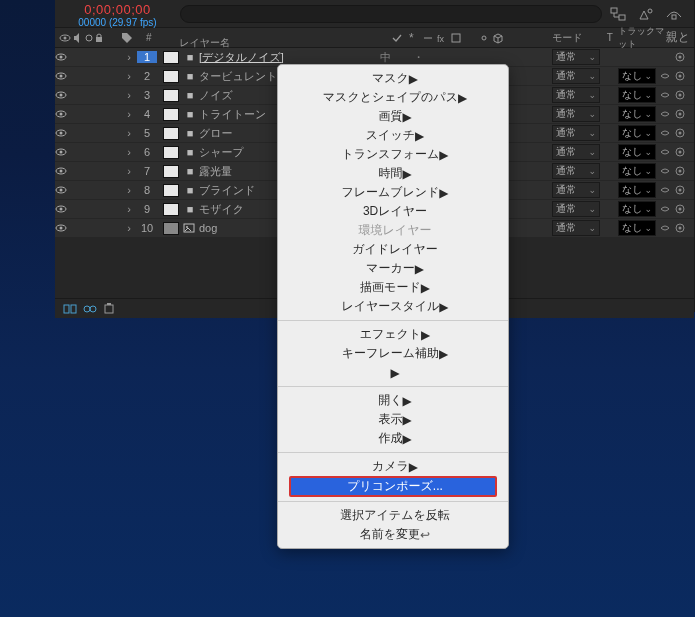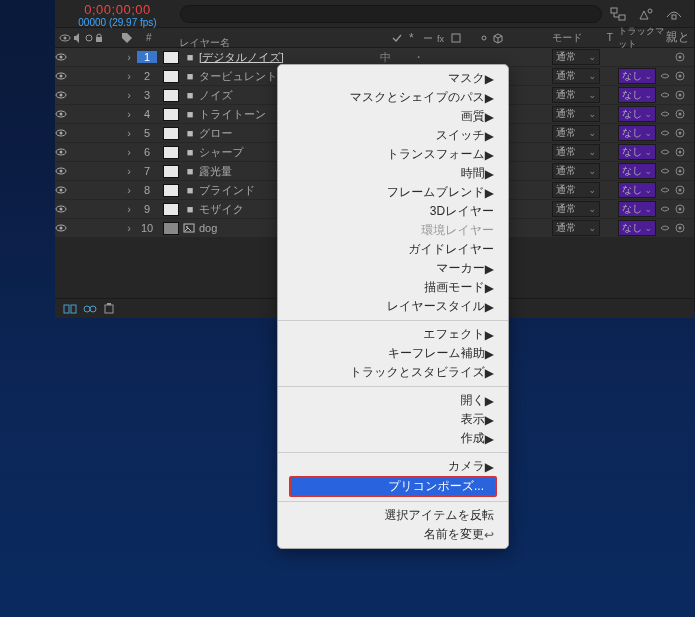--- a/index.html
+++ b/index.html
@@ -69,21 +69,21 @@
 .name-icon { width: 14px; text-align: center; color: #bbb; }
 .layer-name { flex: 1; padding-left: 2px; white-space: nowrap; overflow: hidden; }
 .switches { width: 172px; display: flex; gap: 4px; padding-left: 2px; color: #888;}
 .mode-dd {
   width: 48px; height: 16px; background: #2a2a2a; border: 1px solid #1a1a1a;
   display: flex; align-items: center; justify-content: space-between;
   padding: 0 3px; color: #b0b0b0; font-size: 10px; cursor: pointer;
 }
 .gap-a { width: 18px; }
 .trk-dd {
-  width: 38px; height: 16px; background: #4c1d95; border: 1px solid #1a1a1a;
+  width: 38px; height: 16px; background: #000000; border: 1px solid #1a1a1a;
   display: flex; align-items: center; justify-content: space-between;
   padding: 0 3px; color: #b0b0b0; font-size: 10px; cursor: pointer;
 }
 .trk-spacer { width: 18px; display:flex; justify-content:center; color:#888;}
 .par-icon { width: 20px; text-align: center; color: #888; }
 .dd-arrow { color: #888; font-size: 9px; }
 
 .empty-area { height: 60px; background: #262626; }
 .footer {
   height: 20px; background: #262626; border-top: 1px solid #1a1a1a;
@@ -92,21 +92,21 @@
 .foot-icon { color: #3a90c0; cursor: pointer; }
 .foot-icon.g { color: #999; }
 
 .ctx-menu {
   position: absolute; left: 277px; top: 64px; width: 232px;
   background: #eeeeee; border: 1px solid #aaa;
   border-radius: 5px; box-shadow: 0 4px 16px rgba(0,0,0,0.4);
   padding: 4px 0; font-size: 12px; color: #2a2a2a;
 }
 .ctx-item {
-  height: 19px; display: flex; align-items: center; justify-content: flex-end;
+  height: 19px; display: flex; align-items: center; justify-content: center;
   padding: 0 14px 0 18px; cursor: pointer;
 }
 .ctx-item.disabled { color: #999; cursor: default; }
 .ctx-item.highlighted {
   background: #2963dd; color: #fff; border: 2px solid #d43333; border-radius: 2px;
   margin: 0 11px; padding: 0 11px 0 15px; height: 21px;
 }
 .ctx-sep { height: 1px; background: #ccc; margin: 4px 0; }
 .ctx-sub { color: #2a2a2a; }
 .ctx-swap { color: #555; }
@@ -658,21 +658,20 @@
   <div class="ctx-sep"></div>
   <div class="ctx-item">
       <span>エフェクト</span>
       <span class="ctx-sub">▶</span>
     </div>
   <div class="ctx-item">
       <span>キーフレーム補助</span>
       <span class="ctx-sub">▶</span>
     </div>
   <div class="ctx-item">
-      <span>トラックとスタビライズ</span>
       <span class="ctx-sub">▶</span>
     </div>
   <div class="ctx-sep"></div>
   <div class="ctx-item">
       <span>開く</span>
       <span class="ctx-sub">▶</span>
     </div>
   <div class="ctx-item">
       <span>表示</span>
       <span class="ctx-sub">▶</span>

